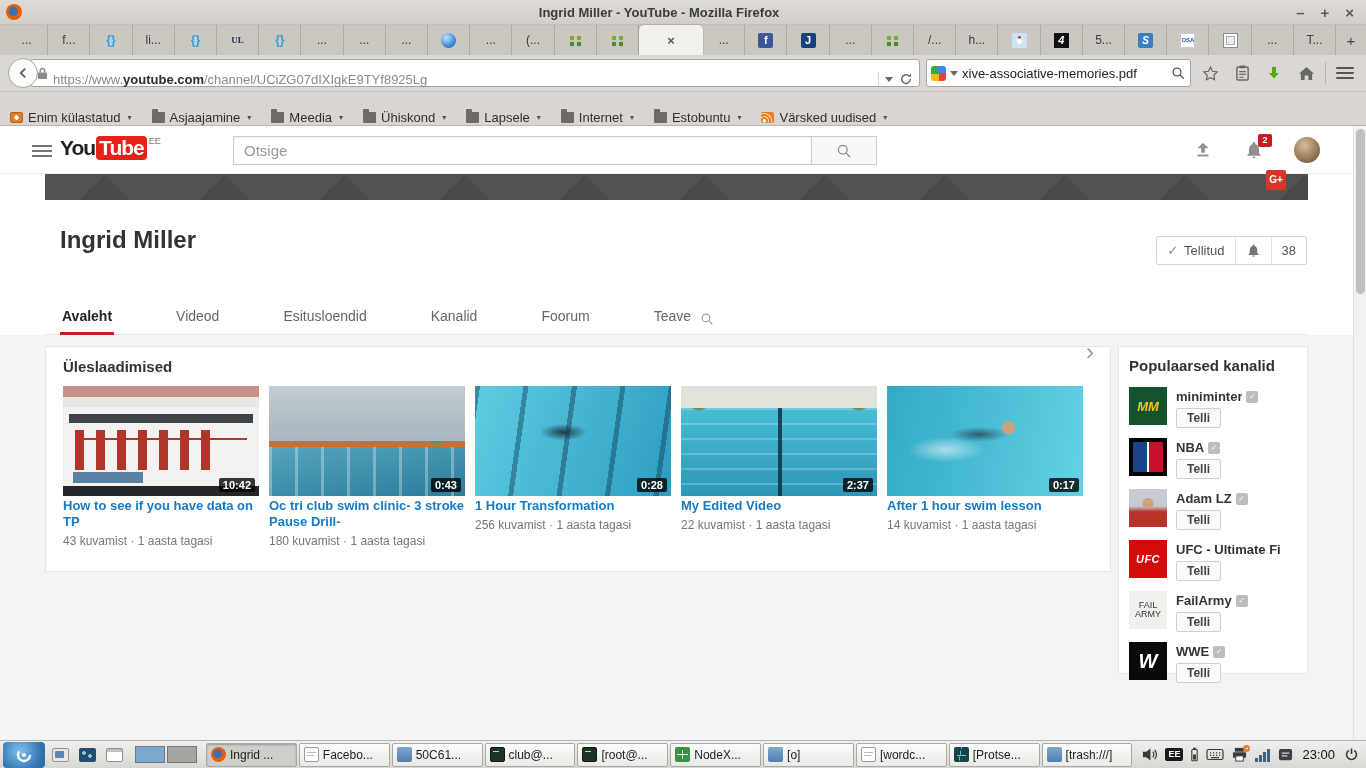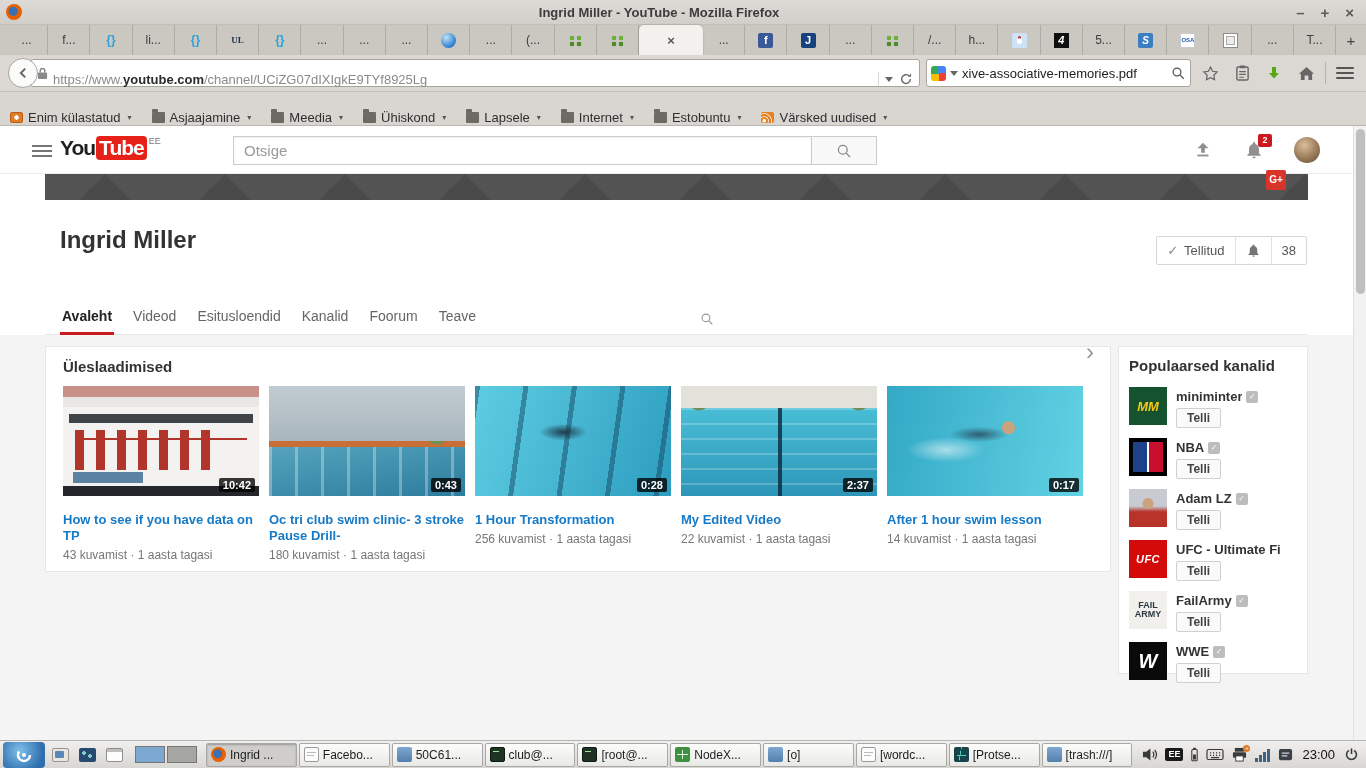--- a/index.html
+++ b/index.html
@@ -75,33 +75,33 @@
   .yt-avatar{width:26px;height:26px;border-radius:50%;background:radial-gradient(circle at 40% 32%,#d9bd9b,#9a7b58 55%,#5f4c38)}
   .banner{position:absolute;top:48px;left:45px;width:1263px;height:26px;background:linear-gradient(45deg,rgba(255,255,255,.05) 25%,transparent 25% 75%,rgba(255,255,255,.05) 75%),linear-gradient(-45deg,rgba(255,255,255,.05) 25%,transparent 25% 75%,rgba(255,255,255,.05) 75%),#4a4a4a;background-size:120px 120px}
   .gplus{position:absolute;top:-4px;right:22px;width:20px;height:20px;background:#d7352a;border-radius:2px;color:#fff;font-size:10px;font-weight:bold;text-align:center;line-height:20px}
   .ch-name{position:absolute;left:60px;top:100px;font-size:24px;font-weight:bold;color:#333}
   .sub-group{position:absolute;right:59px;top:110px;display:flex;height:29px;border:1px solid #d6d6d6;border-radius:2px;background:#fff}
   .sub-seg{display:flex;align-items:center;gap:6px;padding:0 10px;font-size:13px;color:#555;border-right:1px solid #e2e2e2}
   .sub-seg:last-child{border-right:none}
   .sub-check{color:#888;font-size:13px}
   .ctabs-row{position:absolute;left:0;top:176px;width:1366px;height:33px}
   .ctabs-row .underline{position:absolute;left:45px;bottom:0;width:1263px;border-bottom:1px solid #e7e7e7}
-  .ctabs{position:absolute;left:60px;top:0;display:flex;gap:17px;height:33px}
+  .ctabs{position:absolute;left:60px;top:0;display:flex;gap:60px;height:33px}
   .ctab{font-size:14px;color:#666;padding:6px 2px 10px;white-space:nowrap}
   .ctab--active{color:#222;font-weight:bold;border-bottom:3px solid #cc181e}
   .ctab-search{margin-top:8px}
   .content-bg{position:absolute;left:0;top:209px;width:1366px;height:405px;background:#f4f4f4}
   .card{position:absolute;background:#fff;border:1px solid #e6e6e6}
   .uploads-card{left:45px;top:220px;width:1066px;height:226px}
   .uploads-title{font-size:15px;font-weight:bold;color:#333;margin:11px 0 0 17px}
   .video-row{display:flex;gap:10px;margin:11px 0 0 17px}
   .video{width:196px;flex:0 0 196px}
   .thumb{width:196px;height:110px;position:relative;background:#ddd}
   .dur{position:absolute;right:4px;bottom:4px;background:rgba(0,0,0,.78);color:#fff;font-size:11px;font-weight:bold;padding:1px 4px;border-radius:2px}
-  .v-title{margin-top:16px;font-size:13px;font-weight:bold;color:#167ac6;line-height:16px;max-height:33px;overflow:hidden}
+  .v-title{margin-top:2px;font-size:13px;font-weight:bold;color:#167ac6;line-height:16px;max-height:33px;overflow:hidden}
   .v-meta{margin-top:4px;font-size:12px;color:#767676}
   .next-arrow{position:absolute;left:1086px;top:212px;font-size:24px;color:#999}
   
   .th-trainingpeaks{background:linear-gradient(#c98f89,#c98f89) 0 0/196px 11px no-repeat,linear-gradient(#e9e7e4,#e9e7e4) 0 11px/196px 10px no-repeat,linear-gradient(#3f4448,#3f4448) 6px 28px/184px 9px no-repeat,repeating-linear-gradient(90deg,#b2352c 0 9px,rgba(0,0,0,0) 9px 21px) 12px 44px/140px 40px no-repeat,linear-gradient(#b2352c,#b2352c) 12px 52px/172px 2px no-repeat,linear-gradient(#5b82a0,#5b82a0) 10px 86px/70px 11px no-repeat,linear-gradient(#23262a,#23262a) 0 100px/196px 10px no-repeat,#f3f2f0}
   .th-outdoor-pool{background:linear-gradient(#c2ccd2,#a9b6bd) 0 0/196px 55px no-repeat,radial-gradient(circle 11px at 168px 48px,#71904f 10px,transparent 11px) no-repeat,linear-gradient(#c96f35,#c96f35) 0 55px/196px 6px no-repeat,repeating-linear-gradient(90deg,rgba(255,255,255,.3) 0 3px,rgba(0,0,0,0) 3px 26px) 0 61px/196px 49px no-repeat,linear-gradient(170deg,#55a3bd,#2c7c9d) 0 61px/196px 49px no-repeat,#9fb3bd}
   .th-pool-lane{background:radial-gradient(ellipse 34px 12px at 45% 42%,rgba(25,40,55,.85),rgba(0,0,0,0) 70%) no-repeat,repeating-linear-gradient(98deg,rgba(17,60,88,.45) 0 5px,rgba(0,0,0,0) 5px 48px),linear-gradient(110deg,#5ecde2,#2d9dc0)}
   .th-pool-pergola{background:linear-gradient(#e3e2da,#e3e2da) 0 0/196px 22px no-repeat,radial-gradient(circle 11px at 18px 14px,#6f8f5a 10px,transparent 11px) no-repeat,radial-gradient(circle 11px at 178px 14px,#6f8f5a 10px,transparent 11px) no-repeat,linear-gradient(rgba(10,40,60,.8),rgba(10,40,60,.8)) 97px 22px/4px 88px no-repeat,repeating-linear-gradient(180deg,rgba(255,255,255,.22) 0 2px,rgba(0,0,0,0) 2px 15px) 0 22px/196px 88px no-repeat,linear-gradient(#49bdd6,#2d96b8) 0 22px/196px 88px no-repeat,#49bdd6}
   .th-pool-swimmer{background:radial-gradient(circle 7px at 62% 38%,#caa27d 6px,transparent 7px) no-repeat,radial-gradient(ellipse 42px 11px at 47% 44%,rgba(40,70,90,.8),rgba(0,0,0,0) 70%) no-repeat,radial-gradient(ellipse 55px 18px at 30% 58%,rgba(255,255,255,.55),rgba(0,0,0,0) 70%) no-repeat,linear-gradient(100deg,#33a9c6,#62d2e4)}
   
   .side-card{left:1118px;top:220px;width:190px;height:328px;padding:8px 10px}
@@ -109,21 +109,21 @@
   .pc-row{display:flex;margin-top:13px;height:38px}
   .pc-av{width:38px;height:38px;flex:0 0 38px;display:flex;align-items:center;justify-content:center;overflow:hidden;text-align:center}
   .pc-meta{margin-left:9px;min-width:0}
   .pc-name{font-size:13px;font-weight:bold;color:#333;white-space:nowrap;overflow:hidden;max-width:105px;display:inline-block;vertical-align:middle}
   .pc-verified{display:inline-block;width:12px;height:12px;background:#bdbdbd;border-radius:2px;color:#fff;font-size:8px;line-height:12px;text-align:center;vertical-align:middle;margin-left:4px}
   .telli-btn{display:inline-block;margin-top:3px;border:1px solid #d0d0d0;border-radius:2px;background:#fafafa;font-size:12px;font-weight:bold;color:#444;padding:2px 10px}
   .av-miniminter{background:#14532d;color:#f5c518;font-size:13px;font-weight:bold;font-style:italic}
   .av-nba{background:linear-gradient(90deg,#1d4289 0 46%,#fff 46% 54%,#c8102e 54%);border:4px solid #000}
   .av-adamlz{background:linear-gradient(#c8ccd2 0 45%,#b8332a 60%);background-image:radial-gradient(circle 6px at 50% 38%,#caa27d 5px,transparent 6px),linear-gradient(#c8ccd2 0 45%,#b8332a 60%)}
   .av-ufc{background:#d20a0a;color:#fff;font-size:11px;font-weight:bold;font-style:italic;letter-spacing:.5px}
-  .av-failarmy{background:#f2f0ec;color:#2b3a42;font-size:9px;line-height:9px;font-weight:bold;padding:2px;word-spacing:100px}
+  .av-failarmy{background:#f2f0ec;color:#2b3a42;font-size:9px;line-height:9px;font-weight:normal;padding:2px;word-spacing:100px}
   .av-wwe{background:#0a0a0a;color:#fff;font-size:20px;font-weight:bold;font-style:italic}
   
   .scrollbar{position:absolute;right:0;top:0;width:13px;height:614px;background:#f2f2f2;border-left:1px solid #e0e0e0}
   .scroll-thumb{position:absolute;top:3px;left:2px;width:9px;height:165px;background:#bfbfbf;border-radius:5px}
   
   .taskbar{position:absolute;top:740px;left:0;width:1366px;height:28px;background:linear-gradient(#f0efed,#d8d7d4);border-top:1px solid #b5b4b1;display:flex;align-items:center;padding:0 3px;gap:3px}
   .launcher{width:42px;height:26px;border-radius:4px;background:radial-gradient(circle at 40% 35%,#7fc0ea,#2f6fae 75%);display:flex;align-items:center;justify-content:center;flex:0 0 auto}
   .quick{width:24px;height:22px;display:flex;align-items:center;justify-content:center;flex:0 0 auto}
   .q-fm{width:17px;height:14px;background:#e9e6df;border:1px solid #9a968f;border-radius:2px;position:relative}
   .q-fm::before{content:"";position:absolute;left:2px;top:2px;width:9px;height:7px;background:#5b87b8;border-radius:1px}

